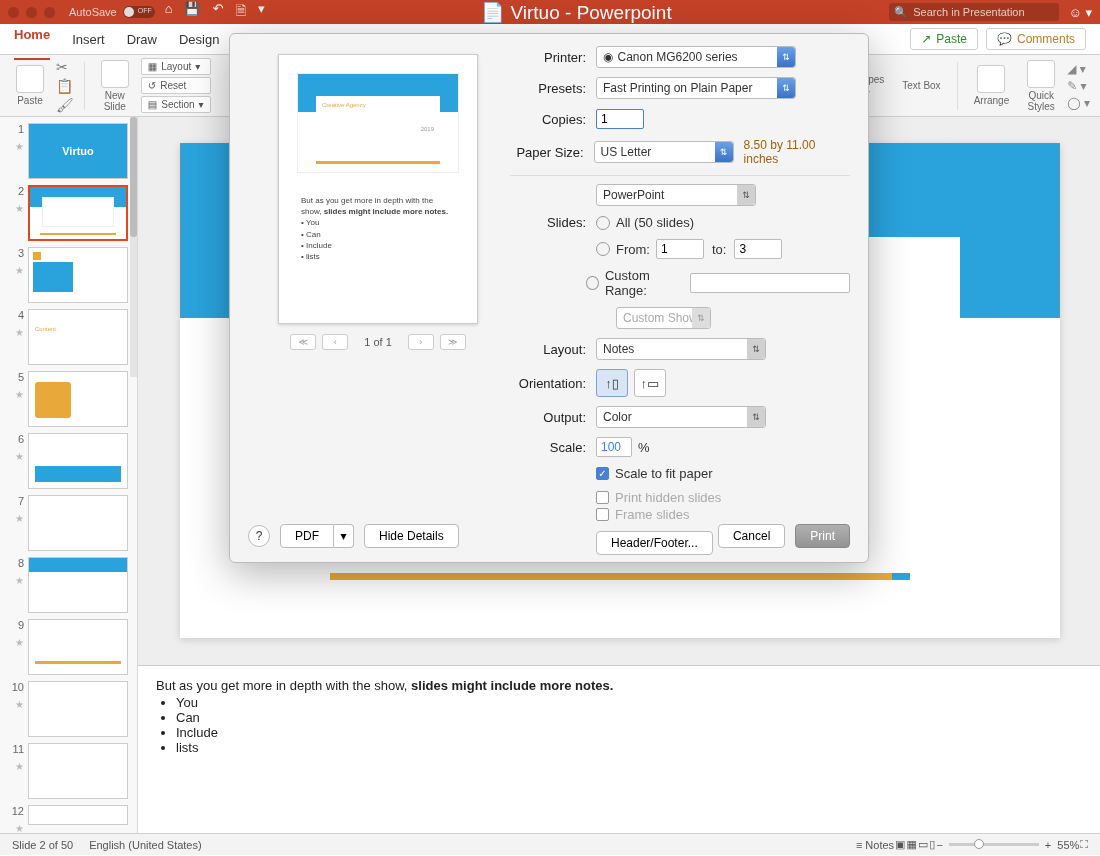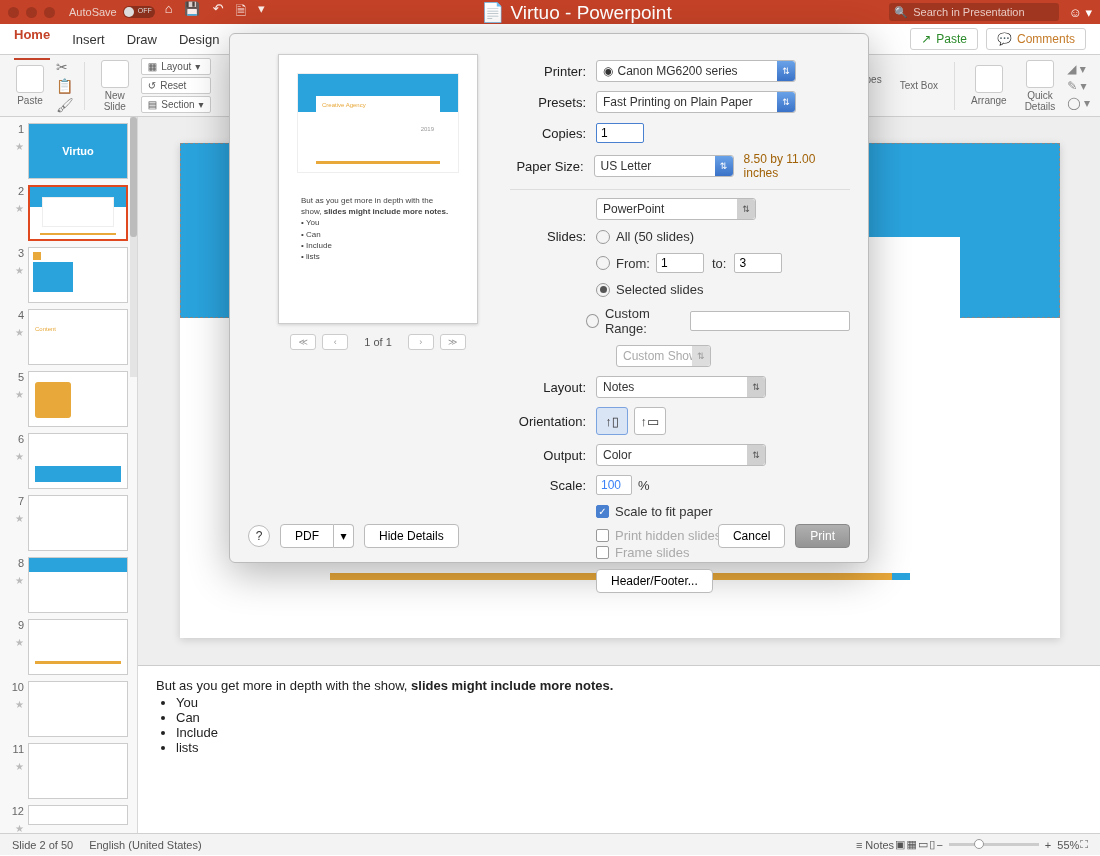--- a/index.html
+++ b/index.html
@@ -64,21 +64,21 @@
 .dlginput.plain{border-color:#bbb}
 .preview{position:absolute;left:48px;top:20px;width:200px;height:270px;background:#fff;border:1px solid #ccc;box-shadow:0 1px 3px rgba(0,0,0,.15)}
 .preview-inner{position:absolute;left:18px;top:18px;right:18px;height:100px;background:#fff;border:1px solid #eee}
 .pv-blue{position:absolute;left:0;top:0;right:0;height:38px;background:#2aa3dd}
 .pv-card{position:absolute;left:18px;top:22px;right:18px;height:40px;background:#fff}
 .pv-gold{position:absolute;left:18px;right:18px;bottom:8px;height:3px;background:#e8a83a}
 .pv-notes{position:absolute;left:22px;top:140px;right:22px;font-size:8px;color:#444;line-height:1.4}
 .previewnav{position:absolute;left:48px;top:300px;width:200px;display:flex;align-items:center;justify-content:center;gap:6px}
 .pvbtn{width:26px;height:16px;background:#fff;border:1px solid #ccc;border-radius:3px;color:#999;font-size:9px;display:flex;align-items:center;justify-content:center}
 .pvcount{font-size:11px;color:#555;padding:0 10px}
-.rightform{position:absolute;left:280px;top:26px;right:18px}
+.rightform{position:absolute;left:280px;top:12px;right:18px}
 .hr{height:1px;background:#ddd;margin:8px 0}
 .radio{width:14px;height:14px;border:1px solid #999;border-radius:50%;margin-right:6px;display:inline-flex;align-items:center;justify-content:center}
 .radio.sel::after{content:"";width:7px;height:7px;background:#555;border-radius:50%}
 .chk{width:13px;height:13px;border:1px solid #999;border-radius:2px;margin-right:6px;display:inline-flex;align-items:center;justify-content:center;background:#fff}
 .chk.sel{background:#4a80d0;border-color:#4a80d0;color:#fff;font-size:10px}
 .orient{width:32px;height:28px;border:1px solid #bbb;background:#fff;border-radius:3px;display:inline-flex;align-items:center;justify-content:center;margin-right:6px}
 .orient.sel{background:#d9e4f5;border-color:#7aa3e0}
 .dlgfoot{position:absolute;left:18px;right:18px;bottom:14px;display:flex;align-items:center;gap:10px}
 .dlgbtn{height:24px;padding:0 14px;background:#fff;border:1px solid #bbb;border-radius:4px;font-size:12px}
 .dlgbtn.primary{background:linear-gradient(#b0b0b0,#949494);border-color:#888;color:#fff}
@@ -148,21 +148,21 @@
       <span>Text Box</span>
     </div>
   <div class="rdiv"></div>
   <div class="rgroup">
       <div class="rbigicon"></div>
       <span>Arrange</span>
     </div>
   <div class="rgroup">
       <div class="rbigicon"></div>
       <span style="white-space:pre-line;text-align:center">Quick
-Details</span>
+Styles</span>
     </div>
   <div style="display:flex;flex-direction:column;gap:3px;color:#888;font-size:12px">
     <span>◢ ▾</span>
     <span>✎ ▾</span>
     <span>◯ ▾</span>
   </div>
 </div>
 
 <div class="main">
   <div class="thumbpanel" style="position:relative">
@@ -385,25 +385,20 @@
     <div class="dlgrow">
         <span class="dlglabel"></span>
       <span class="radio"></span>
         <span style="margin-right:6px">From:</span>
       <input class="dlginput plain" value="1" style="">
       <span style="margin:0 8px">to:</span>
       <input class="dlginput plain" value="3" style="">
       </div>
     <div class="dlgrow">
         <span class="dlglabel"></span>
-      <span class="radio sel"></span>
-        <span>Selected slides</span>
-      </div>
-    <div class="dlgrow">
-        <span class="dlglabel"></span>
       <span class="radio"></span>
         <span style="margin-right:6px">Custom Range:</span>
       <input class="dlginput plain" style="width: 160px;">
       </div>
     <div class="dlgrow">
         <span class="dlglabel"></span>
       <span style="margin-left:20px;color:#aaa">
           <span class="dlgsel" style="flex:0 0 110px;color:#aaa">
             <span>Custom Shows</span>
             <span class="drop" style="background:#ddd;color:#999">⇅</span>

